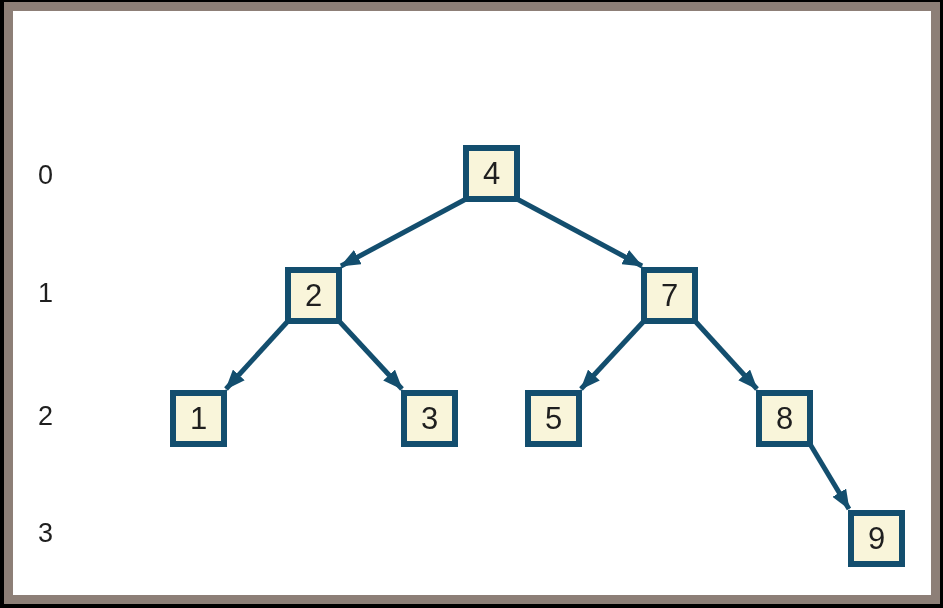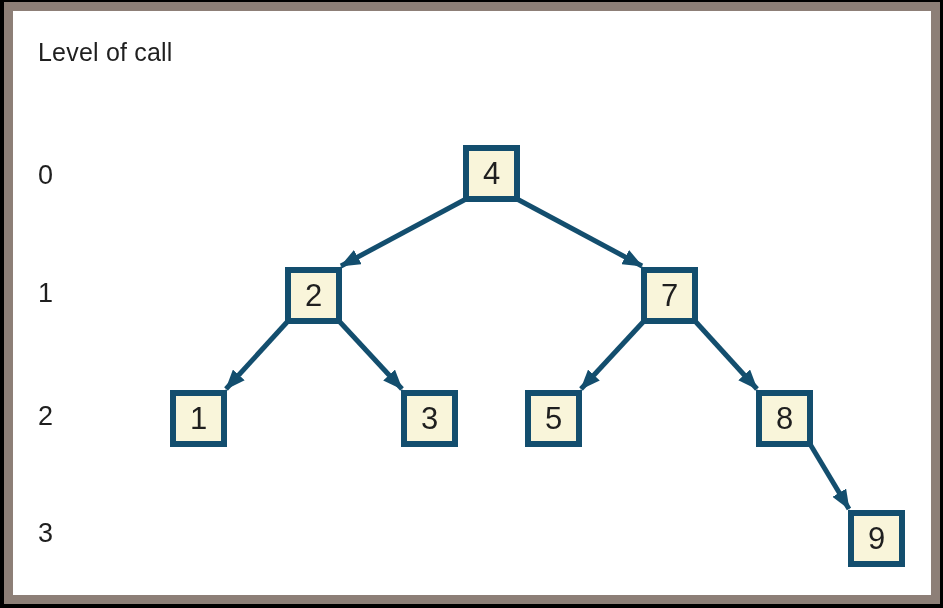--- a/index.html
+++ b/index.html
@@ -70,21 +70,20 @@
   .arrow-layer .head {
     fill: var(--arrow-color, #134e6e);
   }
 </style>
 </head>
 <body>
 
 <div class="canvas">
   <div class="frame"></div>
   <div class="stage" id="stage">
-    <div class="title">Level of call</div>
     <svg class="arrow-layer" id="arrow-layer" viewBox="0 0 943 608" xmlns="http://www.w3.org/2000/svg">
       <defs>
         <marker id="arrowhead" viewBox="0 0 10 8" refX="9.5" refY="4" markerWidth="20" markerHeight="16" orient="auto" markerUnits="userSpaceOnUse">
           <path class="head" d="M0,0 L10,4 L0,8 Z"></path>
         </marker>
       </defs>
       <g id="edges-group">
           <line x1="466" y1="199" x2="341" y2="266" marker-end="url(#arrowhead)"></line>
           <line x1="517" y1="199" x2="642" y2="266" marker-end="url(#arrowhead)"></line>
           <line x1="288" y1="321" x2="226" y2="389" marker-end="url(#arrowhead)"></line>

